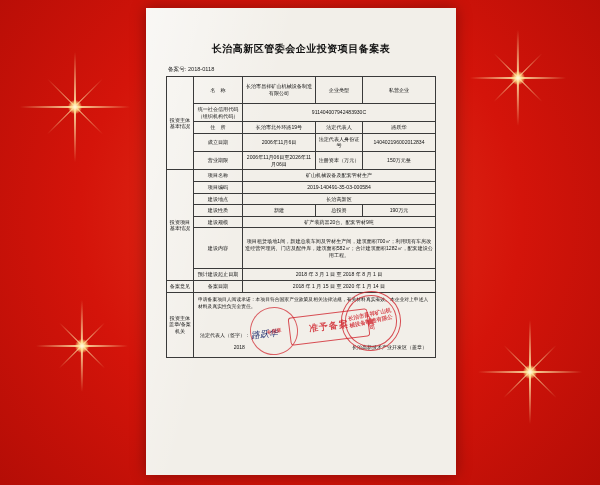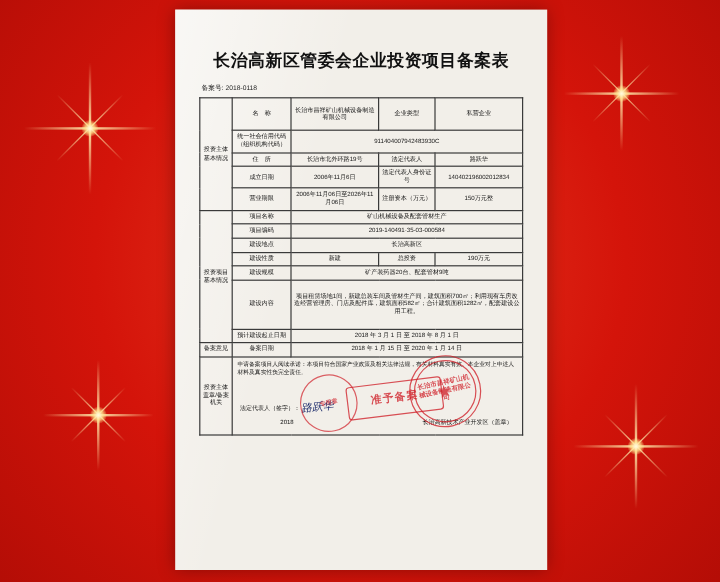--- a/index.html
+++ b/index.html
@@ -47,21 +47,21 @@
   }
   .doc{
     position:relative;
     padding:18px 20px 10px 20px;
     color:#1a1a1a;
     font-size:5.2px;
     line-height:1.35;
   }
   .doc-title{
     text-align:center;
-    font-size:14px;
+    font-size:10px;
     font-weight:bold;
     letter-spacing:.5px;
     margin:16px 0 10px 0;
     color:#111;
     font-family:"DejaVu Sans", sans-serif;
   }
   .recno{
     font-size:5.6px;
     margin:0 0 3px 2px;
     color:#222;

